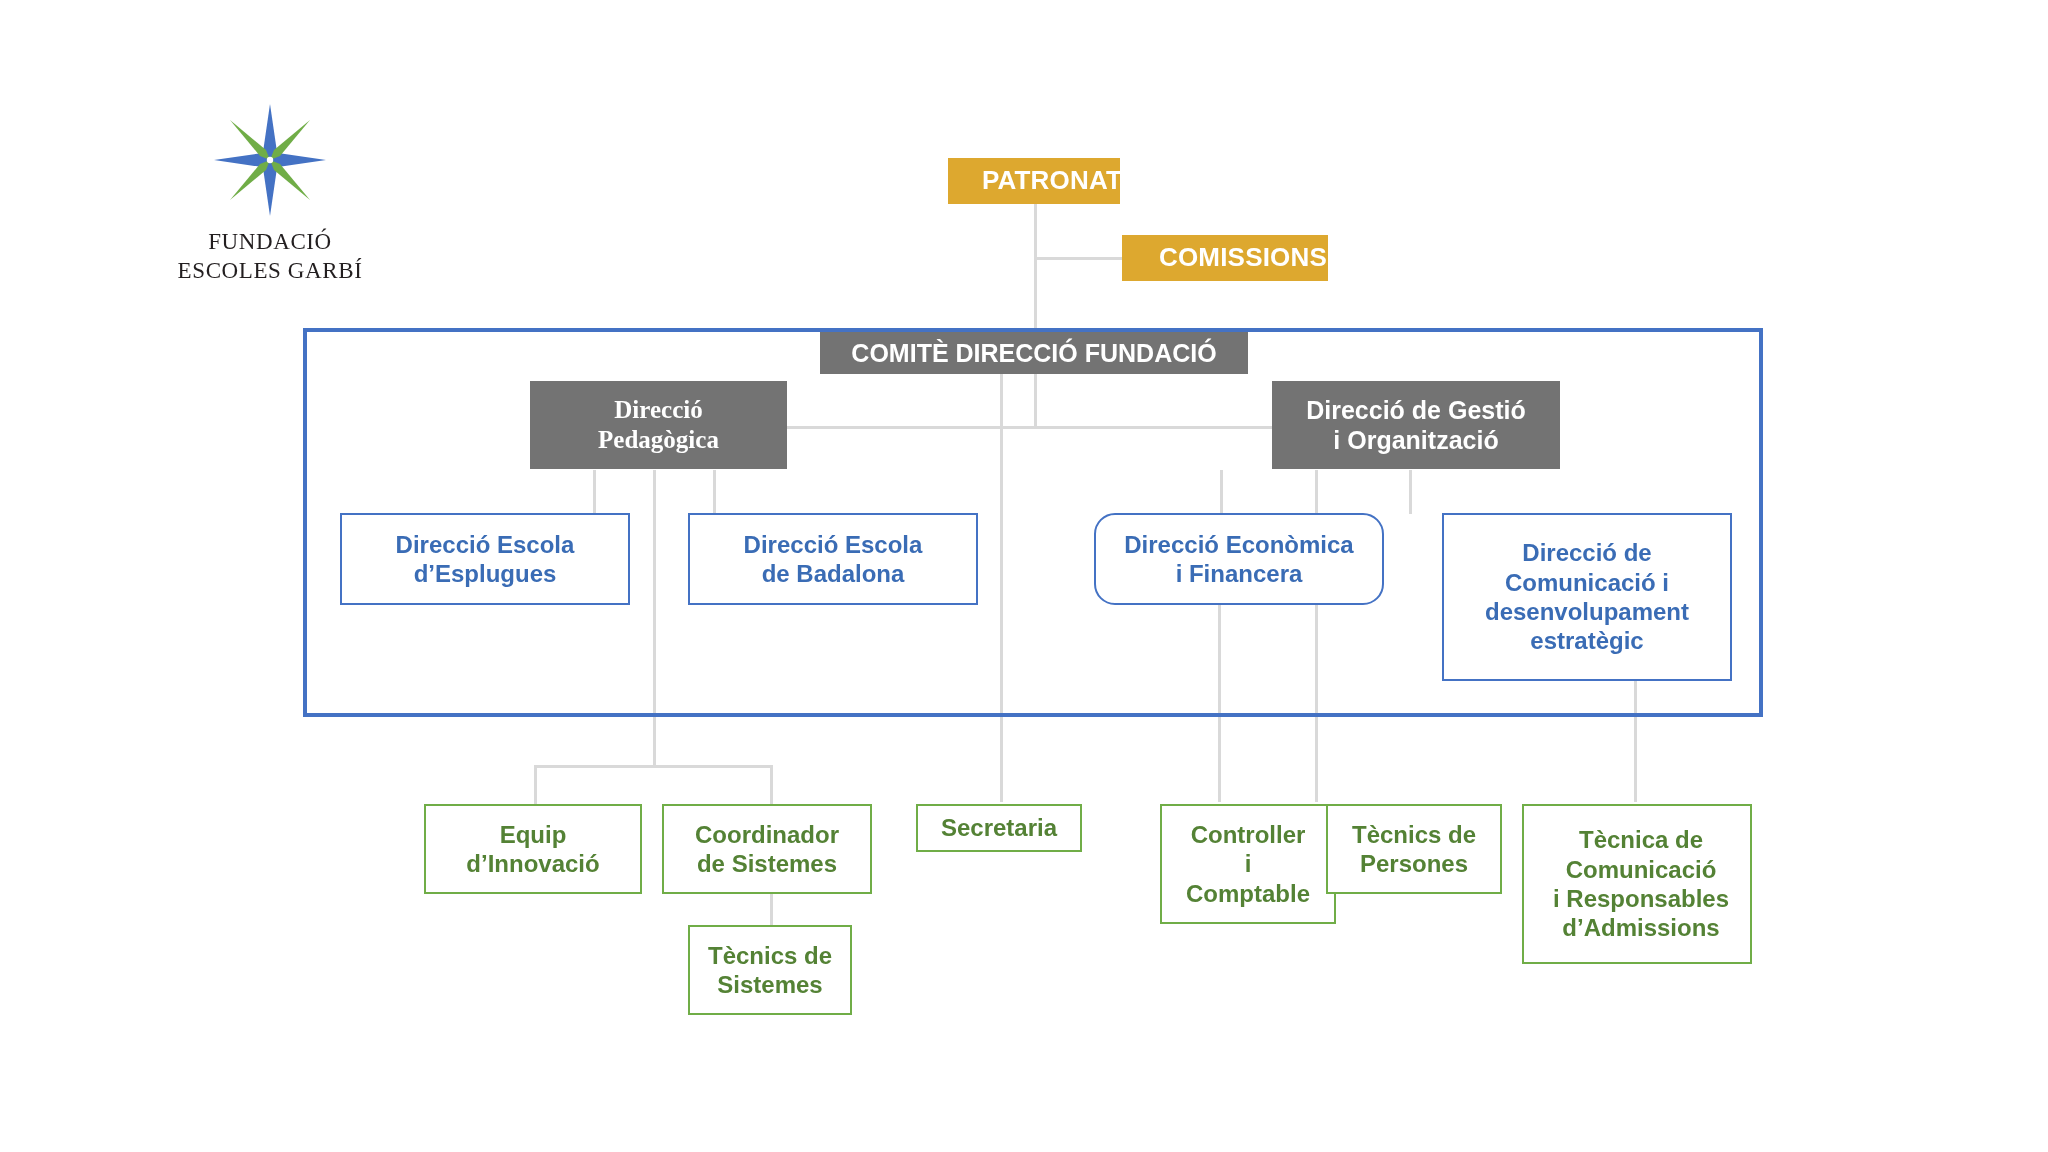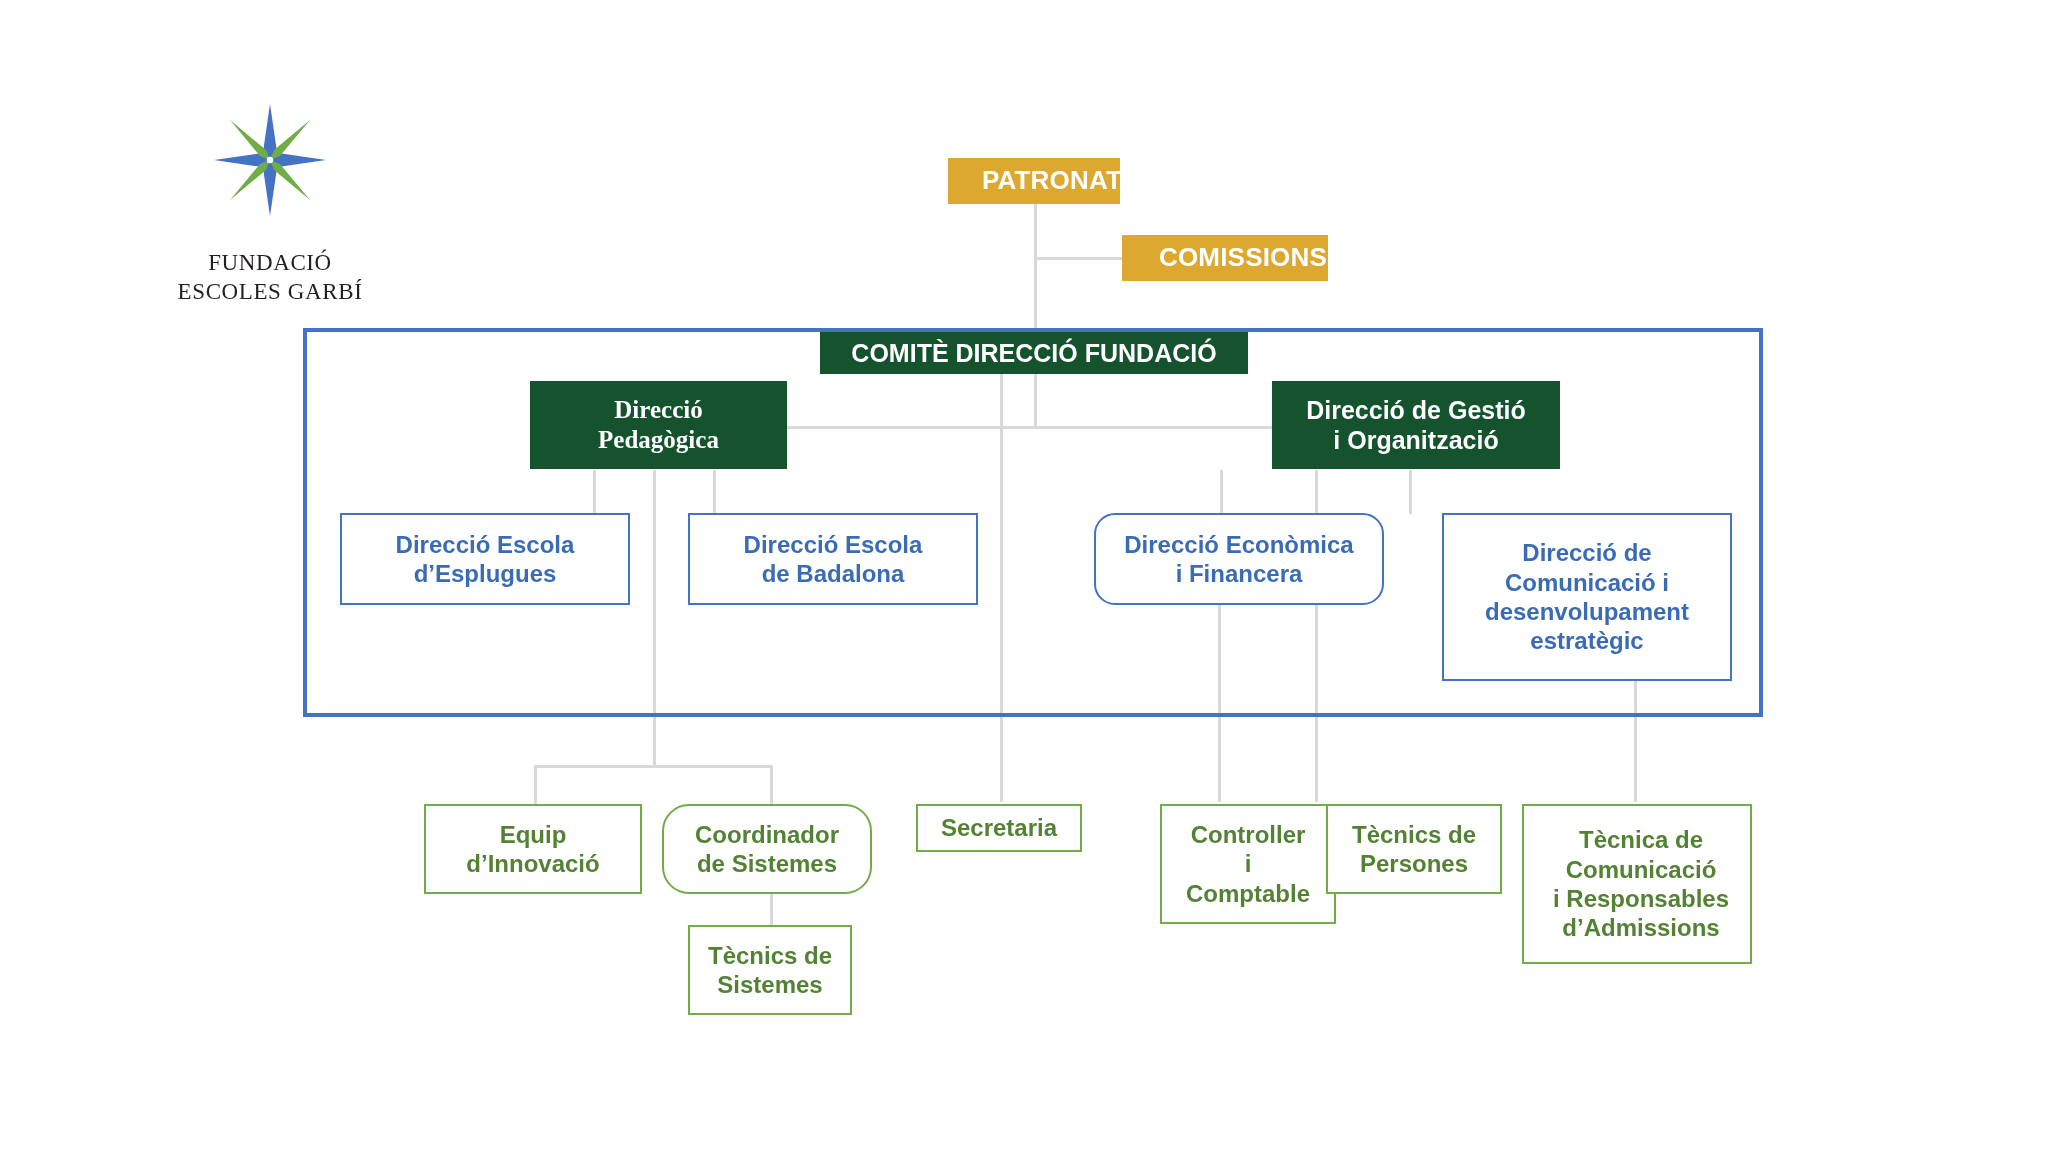--- a/index.html
+++ b/index.html
@@ -26,21 +26,21 @@
     width: 260px;
     text-align: center;
   }
   #logo-mark {
     width: 120px;
     height: 120px;
     margin: 0 auto;
     display: block;
   }
   #logo-text {
-    margin-top: 29px;
+    margin-top: 8px;
     font-family: "Liberation Serif", serif;
     font-size: 23px;
     line-height: 1.25;
     letter-spacing: 0.6px;
     color: #231f20;
   }
   #logo-text .l1, #logo-text .l2 { display: block; white-space: nowrap; }
 
   
   .conn {
@@ -72,21 +72,21 @@
   }
   .box-gold {
     background: #dda82f;
     color: #ffffff;
     border: none;
     font-size: 26px;
     letter-spacing: 0.2px;
     padding-left: 36px;
   }
   .box-blue-fill {
-    background: #14532d;
+    background: #737373;
     color: #ffffff;
     border: none;
     font-size: 25px;
   }
   .box-blue-outline {
     background: #ffffff;
     border: 2px solid #4472c4;
     color: #3a6cb5;
     font-size: 24px;
   }
@@ -175,21 +175,21 @@
 i Financera</div>
 
   <div class="box box-blue-outline" style="left:1442px; top:513px; width:290px; height:168px;">Direcció de
 Comunicació i
 desenvolupament
 estratègic</div>
 
   <div class="box box-green-outline" style="left:424px; top:804px; width:218px; height:90px;">Equip
 d’Innovació</div>
 
-  <div class="box box-green-outline" style="left:662px; top:804px; width:210px; height:90px;border-radius:27px;">Coordinador
+  <div class="box box-green-outline" style="left:662px; top:804px; width:210px; height:90px;">Coordinador
 de Sistemes</div>
 
   <div class="box box-green-outline" style="left:688px; top:925px; width:164px; height:90px;">Tècnics de
 Sistemes</div>
 
   <div class="box box-green-outline" style="left:916px; top:804px; width:166px; height:48px;">Secretaria</div>
 
   <div class="box box-green-outline" style="left:1128px; top:804px; width:176px; height:120px;margin-left:32px;">Controller
 i
 Comptable</div>

